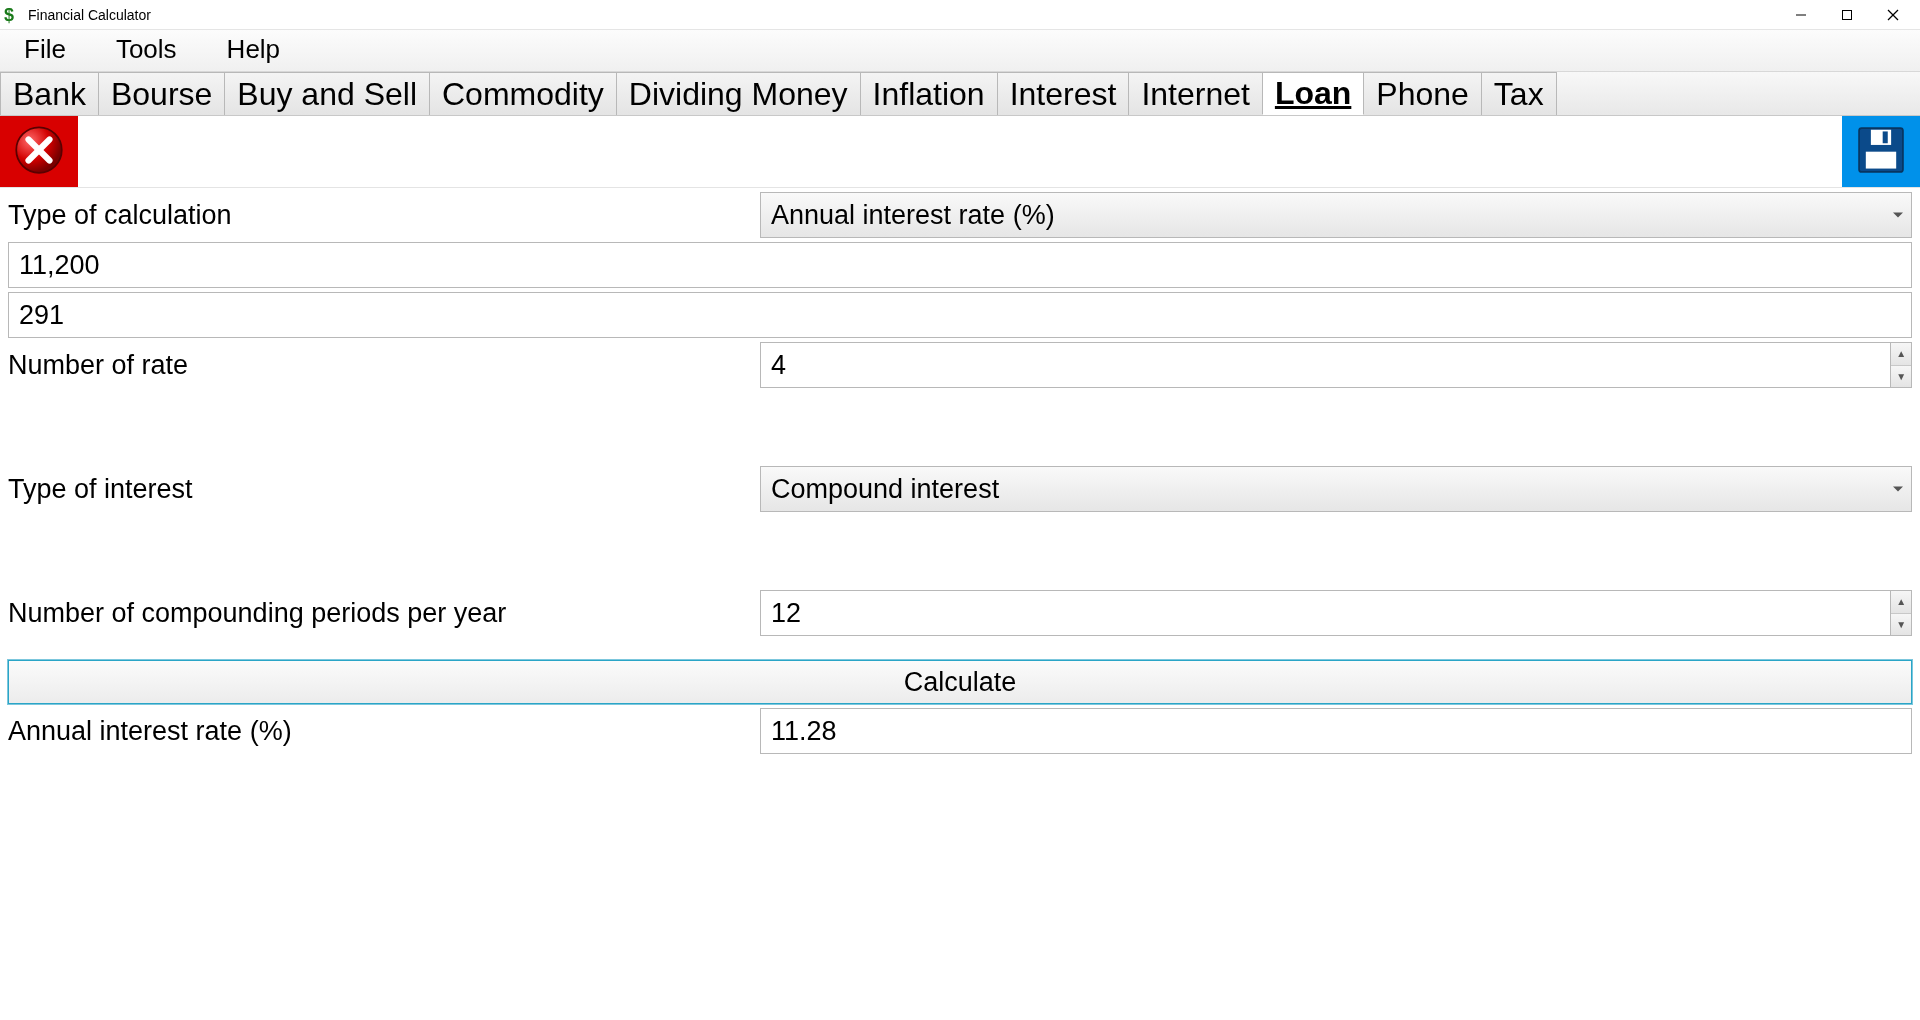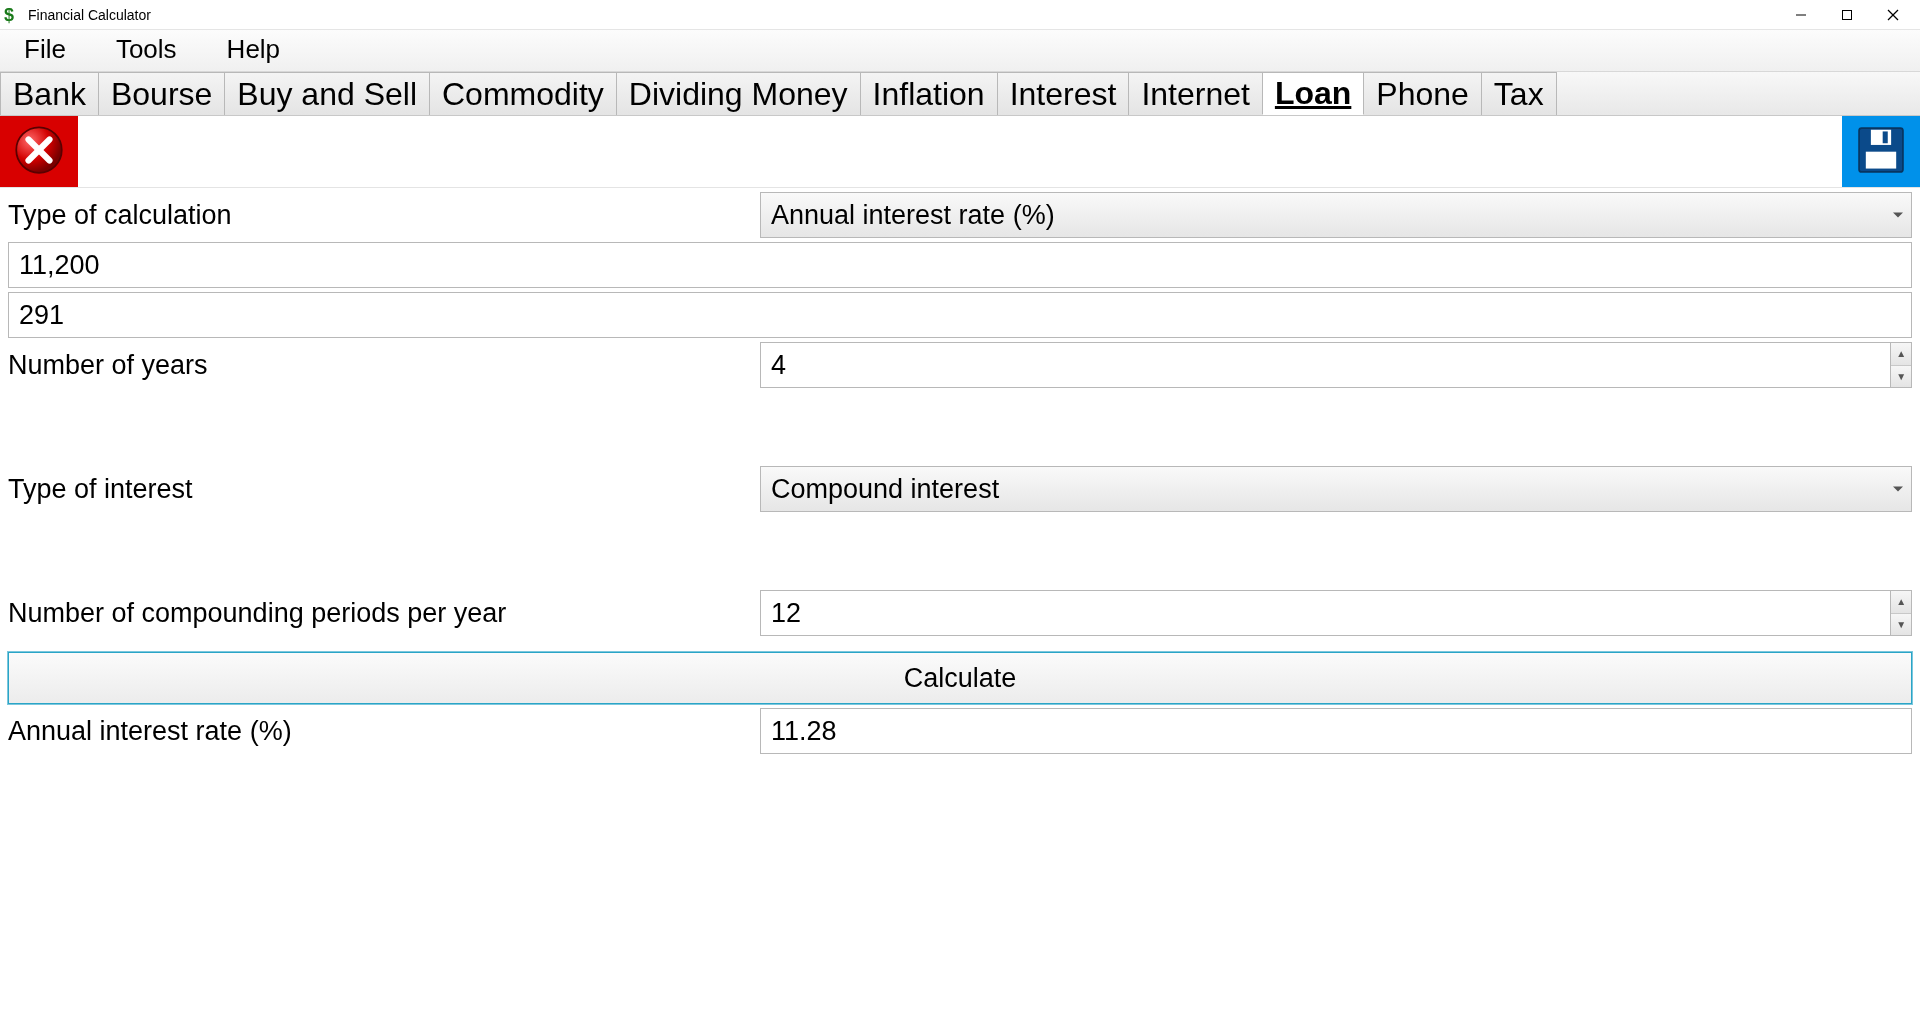--- a/index.html
+++ b/index.html
@@ -162,22 +162,22 @@
       font-size: 10px; color: #555;
       cursor: pointer;
       border-bottom: 1px solid #c8c8c8;
     }
     .spinner-buttons .sbtn:last-child { border-bottom: none; }
     .gap-large { height: 74px; }
     .gap-med { height: 74px; }
 
     .calc-btn {
       width: 100%;
-      height: 52px;
-      margin-top: 16px;
+      height: 44px;
+      margin-top: 24px;
       font-size: 27px;
       border: 1px solid #2aa5c7;
       background: linear-gradient(#fbfbfb, #ececec);
       cursor: pointer;
       outline: 1px solid #7cc7dd;
       outline-offset: 0;
     }
   </style>
 </head>
 <body>
@@ -272,21 +272,21 @@
     </div>
   </div>
 
   <div class="row">
     <div class="control">
       <input class="text-input" value="291" style="">
     </div>
   </div>
 
   <div class="row">
-    <div class="label">Number of years</div>
+    <div class="label">Number of rate</div>
     <div class="control">
       <div class="spinner-wrap">
         <input class="spinner-input" value="4" style="">
         <div class="spinner-buttons">
           <div class="sbtn">▲</div>
           <div class="sbtn">▼</div>
         </div>
       </div>
     </div>
   </div>

